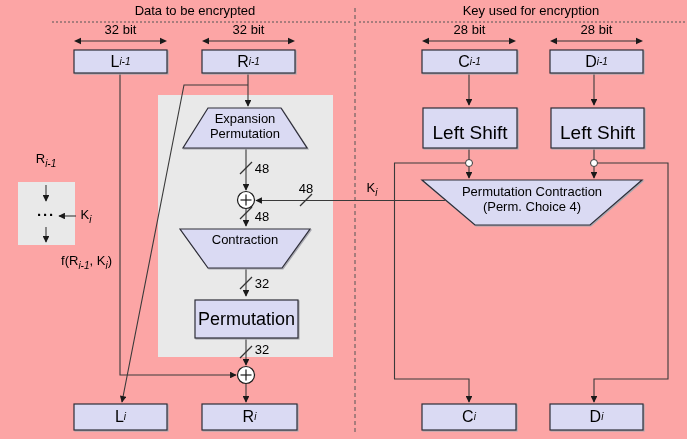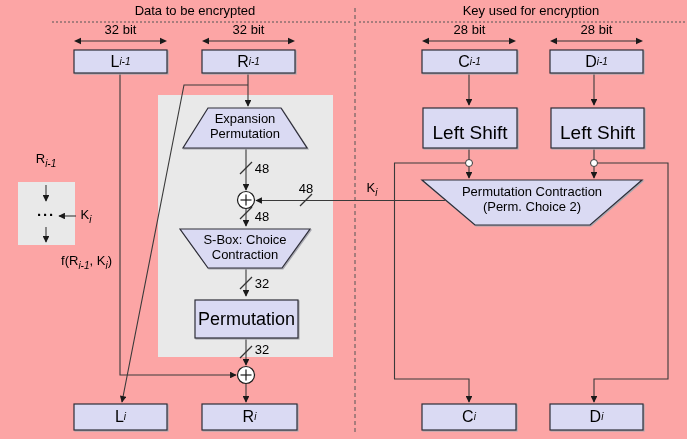--- a/index.html
+++ b/index.html
@@ -162,33 +162,32 @@
   <div class="flexbox ls" style="left:551px; top:108px; width:93px; height:40px;">Left Shift</div>
 
   <div class="txt" style="left:250px; top:161px; width:24px;">48</div>
   <div class="txt" style="left:294px; top:181px; width:24px;">48</div>
   <div class="txt" style="left:360px; top:180px; width:24px;">
     <span>K</span><sub>i</sub>
   </div>
   <div class="txt" style="left:250px; top:209px; width:24px;">48</div>
 
   <div class="txt" style="left:180px; top:232px; width:130px;">
-    <div>S-Box: Choice</div>
     <div>Contraction</div>
   </div>
 
   <div class="txt" style="left:250px; top:276px; width:24px;">32</div>
 
   <div class="flexbox big" style="left:195px; top:300px; width:103px; height:38px;">Permutation</div>
 
   <div class="txt" style="left:250px; top:342px; width:24px;">32</div>
 
   <div class="txt" style="left:422px; top:184px; width:220px;">
     <div>Permutation Contraction</div>
-    <div>(Perm. Choice 2)</div>
+    <div>(Perm. Choice 4)</div>
   </div>
 
   <div class="flexbox" style="left:74px; top:404px; width:93px; height:26px;">
     <span>L</span>
       <sub>i</sub>
   </div>
   <div class="flexbox" style="left:202px; top:404px; width:95px; height:26px;">
     <span>R</span>
       <sub>i</sub>
   </div>

